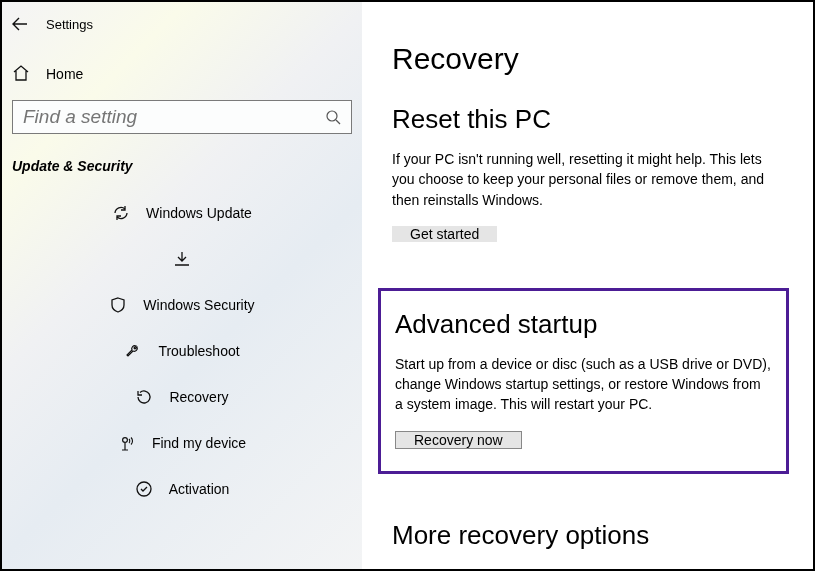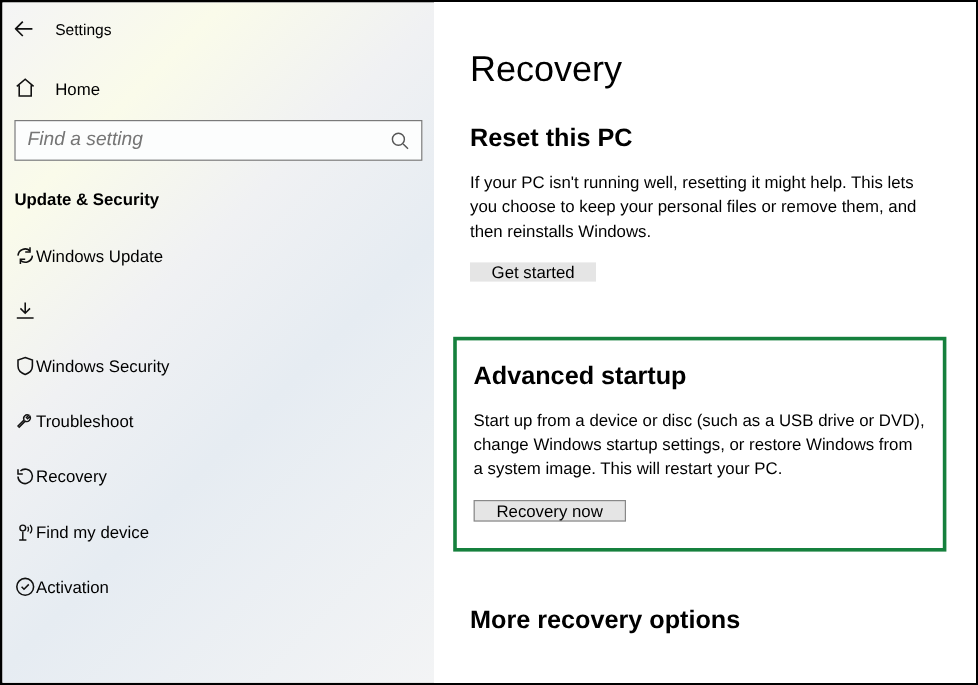--- a/index.html
+++ b/index.html
@@ -43,75 +43,78 @@
       height: 34px;
       display: flex;
       align-items: center;
       padding: 0 10px;
       justify-content: space-between;
     }
     .search-box input {
       border: none;
       outline: none;
       background: transparent;
-      font-size: 16px;
+      font-size: 19px;
       font-style: italic;
       color: #555;
       width: 220px;
     }
     .category {
       font-weight: 600;
       font-size: 14px;
       padding: 0 10px 16px 10px;
+      font-style: italic;
     }
     .nav {
       display: flex;
       flex-direction: column;
     }
     .nav-item {
       display: flex;
       align-items: center;
+      gap: 16px;
       padding: 14px 10px;
       cursor: pointer;
+      justify-content: center;
     }
     .icon-slot { width: 18px; height: 18px; display: flex; align-items: center; justify-content: center; }
     .nav-label { font-size: 14px; }
     .main {
       flex: 1;
       padding: 40px 30px 20px 30px;
       overflow-y: auto;
       background: #fff;
     }
     .page-title {
       font-size: 30px;
       font-weight: 400;
       margin-bottom: 28px;
     }
     .section-title {
-      font-size: 21px;
-      font-weight: 700;
+      font-size: 26px;
+      font-weight: 400;
       margin-bottom: 14px;
     }
     .section-desc {
       font-size: 14px;
       line-height: 1.45;
       margin-bottom: 16px;
       max-width: 440px;
     }
     .btn {
       background: #e5e5e5;
       border: none;
       padding: 0 18px;
       font-size: 14px;
       cursor: pointer;
       font-family: inherit;
     }
     .section { margin-bottom: 46px; }
     .highlight-box {
-      border: 3px solid #15803d;
+      border: 3px solid #4c1d95;
       padding: 18px 14px 22px 14px;
       margin-left: -14px;
       margin-right: -6px;
       margin-bottom: 46px;
     }
     .highlight-box .btn {
       border: 1px solid #888;
     }
     svg { display: block; }
   </style>

